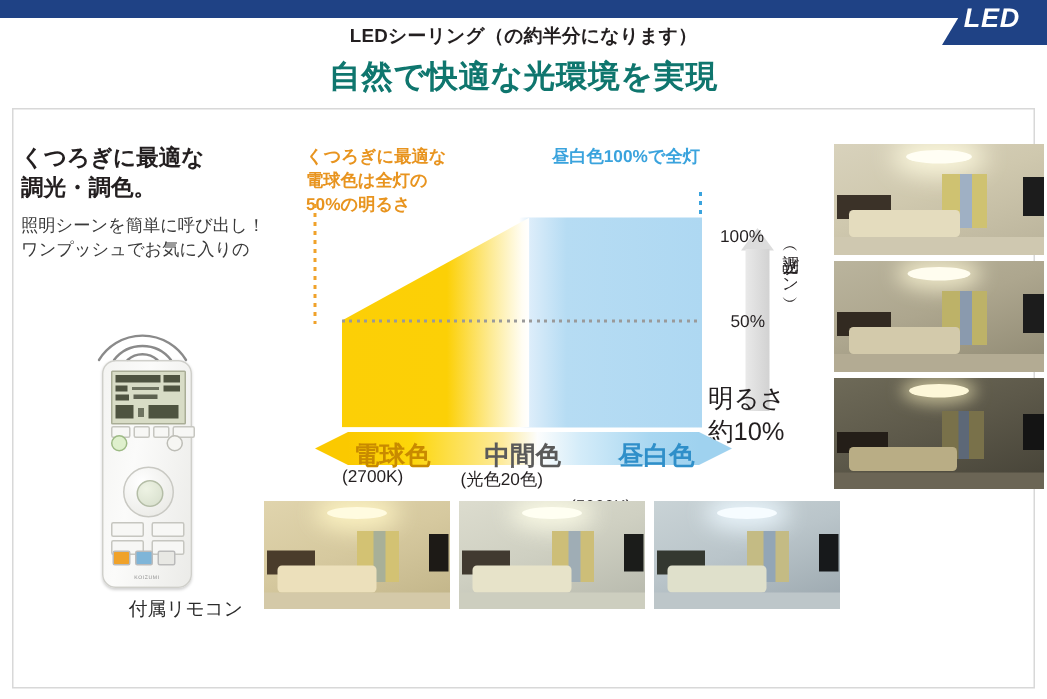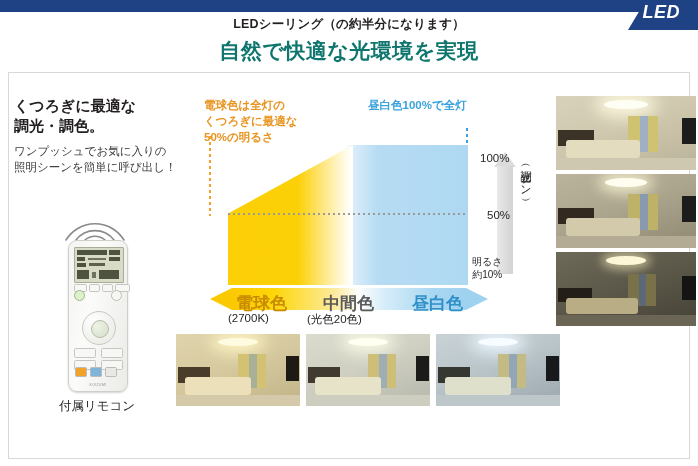--- a/index.html
+++ b/index.html
@@ -44,21 +44,21 @@
   .rm-center{position:absolute;left:8px;top:8px;width:16px;height:16px;border-radius:50%;
     background:radial-gradient(circle at 35% 30%,#eef3e4,#d6decb);border:1px solid #b4bda6;}
   .rm-grn{position:absolute;left:5px;top:49px;width:9px;height:9px;border-radius:50%;
     background:#dff0cd;border:1px solid #9dba85;}
   .rm-pw{position:absolute;right:5px;top:49px;width:9px;height:9px;border-radius:50%;
     background:#f6f6f3;border:1px solid #bdbdb6;}
   .rm-bot{position:absolute;left:6px;bottom:14px;display:flex;gap:3px;}
   .rm-bot i{width:10px;height:8px;border-radius:1.5px;display:block;border:1px solid #bbb;}
   .rm-brand{position:absolute;left:0;right:0;bottom:4px;text-align:center;font-size:3.4px;
     color:#8d8d8d;letter-spacing:.4px;}
-  .remote-cap{position:absolute;left:32px;top:398px;width:130px;text-align:center;
+  .remote-cap{position:absolute;left:32px;top:398px;width:130px;text-align:right;
     font-size:12.5px;color:#2b2b2b;}
 
   
   .call-o{position:absolute;left:204px;top:98px;font-size:11.5px;font-weight:bold;
     color:#e8941f;line-height:1.38;}
   .call-b{position:absolute;left:368px;top:98px;font-size:11.5px;font-weight:bold;
     color:#3aa3dd;line-height:1.38;}
   .dots-o{position:absolute;left:209px;top:136px;width:2px;height:80px;
     background:repeating-linear-gradient(#f0a22a 0 3px,transparent 3px 6px);}
   .dots-b{position:absolute;left:466px;top:128px;width:2px;height:18px;
@@ -77,21 +77,21 @@
   
   .scale{position:absolute;left:494px;top:152px;width:22px;height:122px;}
   .scale .shaft{position:absolute;left:3px;top:14px;width:16px;height:108px;
     background:linear-gradient(90deg,#e9e9e9,#d2d2d2);}
   .scale .head{position:absolute;left:0;top:0;width:0;height:0;
     border-left:11px solid transparent;border-right:11px solid transparent;
     border-bottom:15px solid #dcdcdc;}
   .lbl{position:absolute;font-size:11.5px;color:#231f20;}
   .lbl100{left:480px;top:152px;}
   .lbl50{left:487px;top:209px;}
-  .lblbr{position:absolute;left:472px;top:255px;font-size:10px;color:#231f20;line-height:1.3;text-align:center;}
+  .lblbr{position:absolute;left:472px;top:255px;font-size:17px;color:#231f20;line-height:1.3;}
   .zone{position:absolute;left:518px;top:160px;width:15px;font-size:11px;color:#231f20;
     writing-mode:vertical-rl;text-orientation:upright;letter-spacing:1px;}
 
   
   .ctbar{position:absolute;left:210px;top:288px;width:278px;height:22px;}
   .ctbar .body{position:absolute;left:22px;top:0;width:234px;height:22px;
     background:linear-gradient(90deg,#fbc900 0%,#fdd60a 18%,#fdeb9e 44%,#fcfdfd 54%,
       #d4ecf9 66%,#a9d7f1 86%,#9fd2ef 100%);}
   .ctbar .lt{position:absolute;left:0;top:0;width:0;height:0;
     border-top:11px solid transparent;border-bottom:11px solid transparent;
@@ -142,22 +142,22 @@
   <div class="vrule"></div>
   <div class="vrule-r"></div>
   <div class="brule"></div>
 
   <div class="lead">
     <div class="h">
       <div>くつろぎに最適な</div>
       <div>調光・調色。</div>
     </div>
     <div class="b">
+      <div>照明シーンを簡単に呼び出し！</div>
       <div>ワンプッシュでお気に入りの</div>
-      <div>照明シーンを簡単に呼び出し！</div>
     </div>
   </div>
 
   <div class="waves">
     <svg width="70" height="42" viewBox="0 0 70 42">
       <g fill="none" stroke="#8a8a8a" stroke-width="1.6" stroke-linecap="round">
         <path d="M6 40 A34 34 0 0 1 64 40"></path>
         <path d="M16 40 A24 24 0 0 1 54 40"></path>
         <path d="M25 40 A15 15 0 0 1 45 40"></path>
       </g>
@@ -204,22 +204,22 @@
     <div class="rm-bot">
       <i style="background:#f0a22a;"></i>
       <i style="background:#7fb5d8;"></i>
       <i style="background:#e8e8e4;"></i>
     </div>
     <div class="rm-brand">KOIZUMI</div>
   </div>
   <div class="remote-cap">付属リモコン</div>
 
   <div class="call-o">
+    <div>くつろぎに最適な</div>
     <div>電球色は全灯の</div>
-    <div>くつろぎに最適な</div>
     <div>50%の明るさ</div>
   </div>
   <div class="call-b">
     <div>昼白色100%で全灯</div>
   </div>
   <div class="dots-o"></div>
   <div class="dots-b"></div>
 
   <div class="chart">
     <div class="c-blue"></div>

